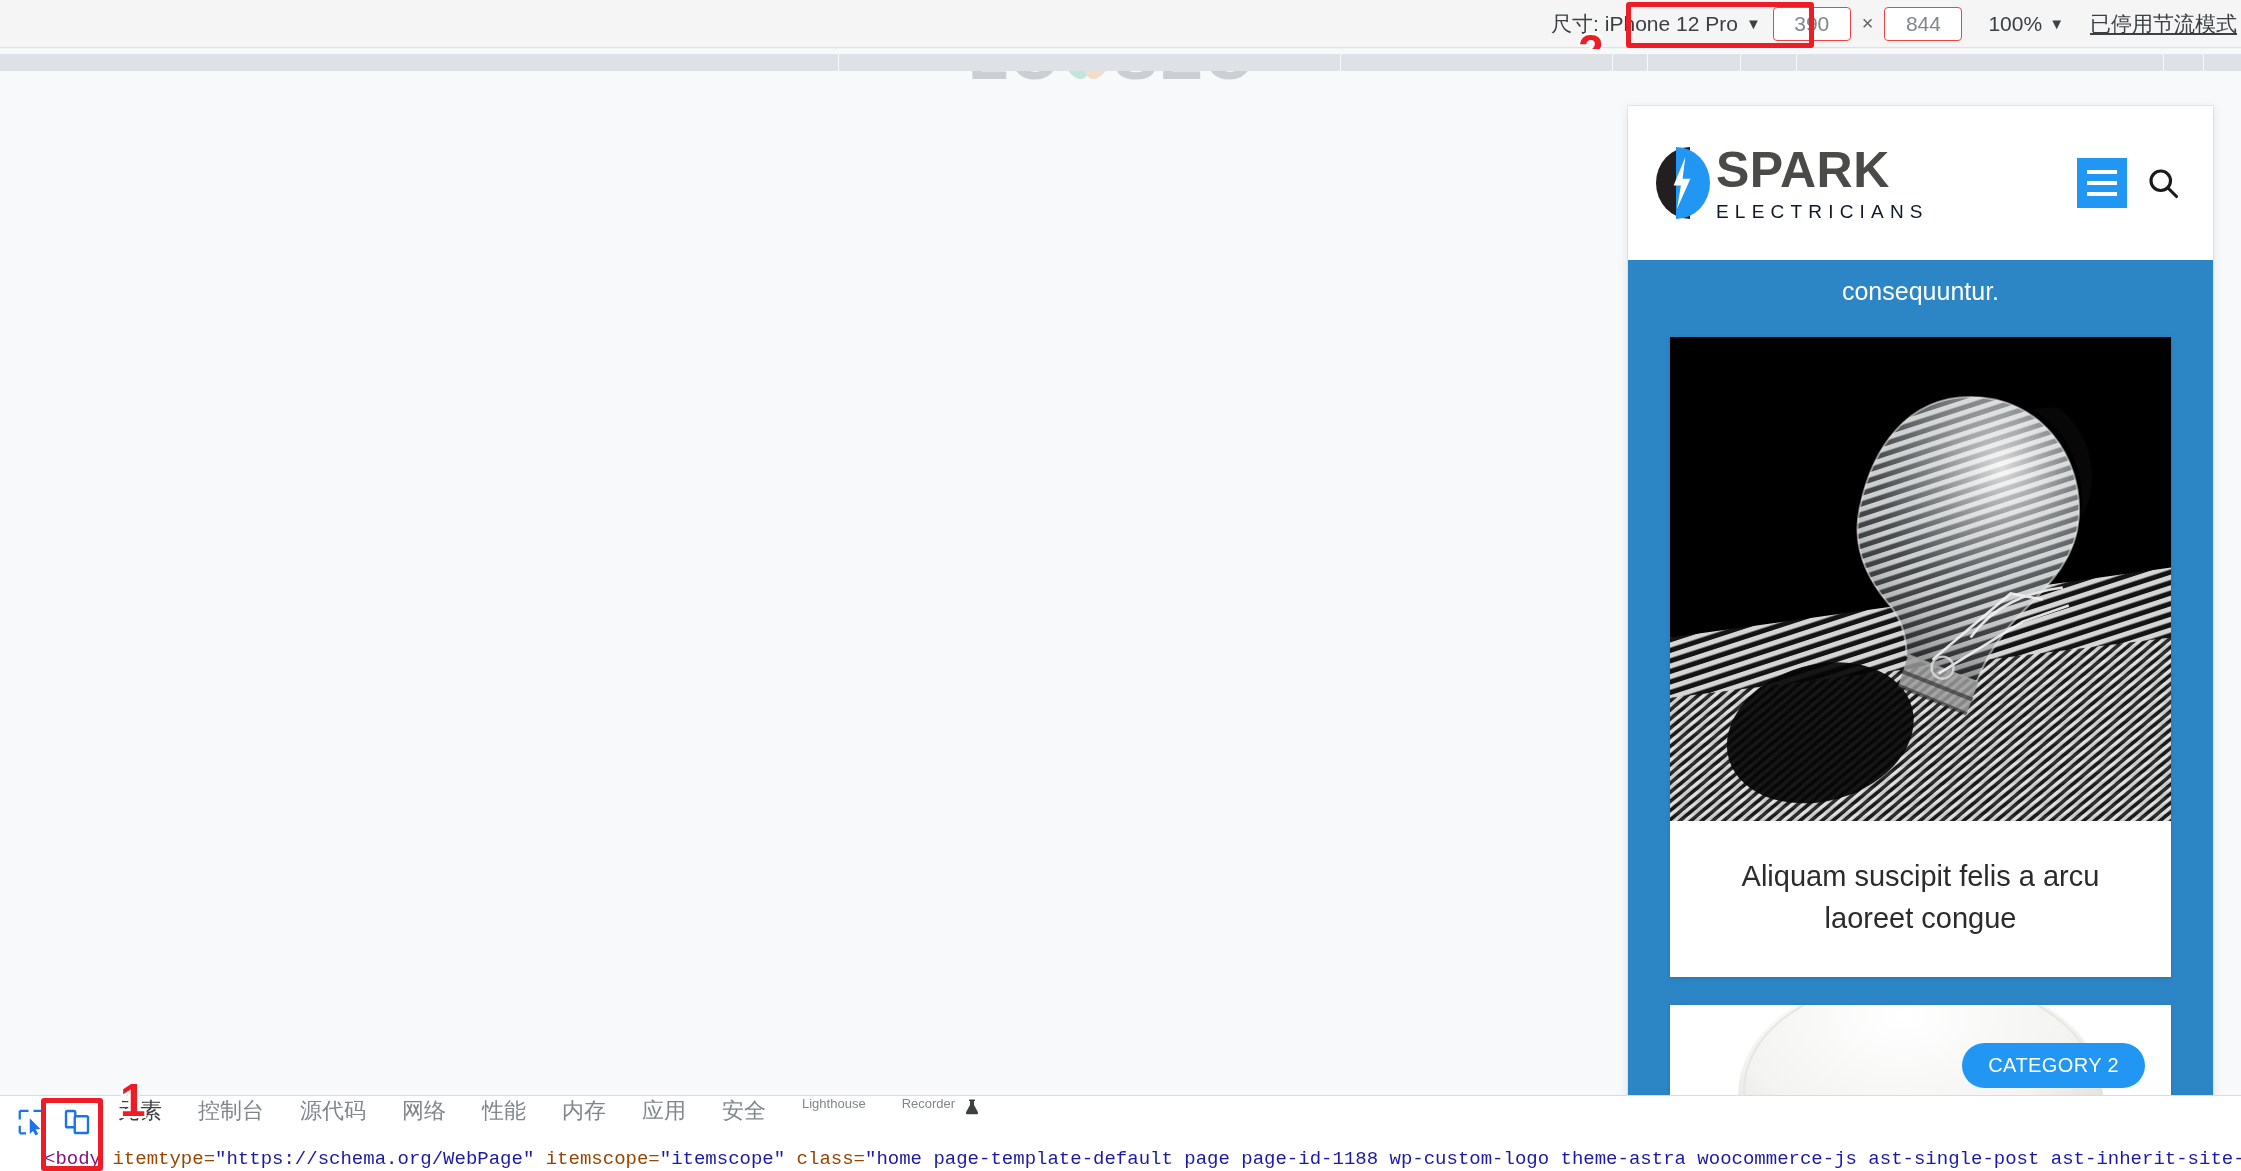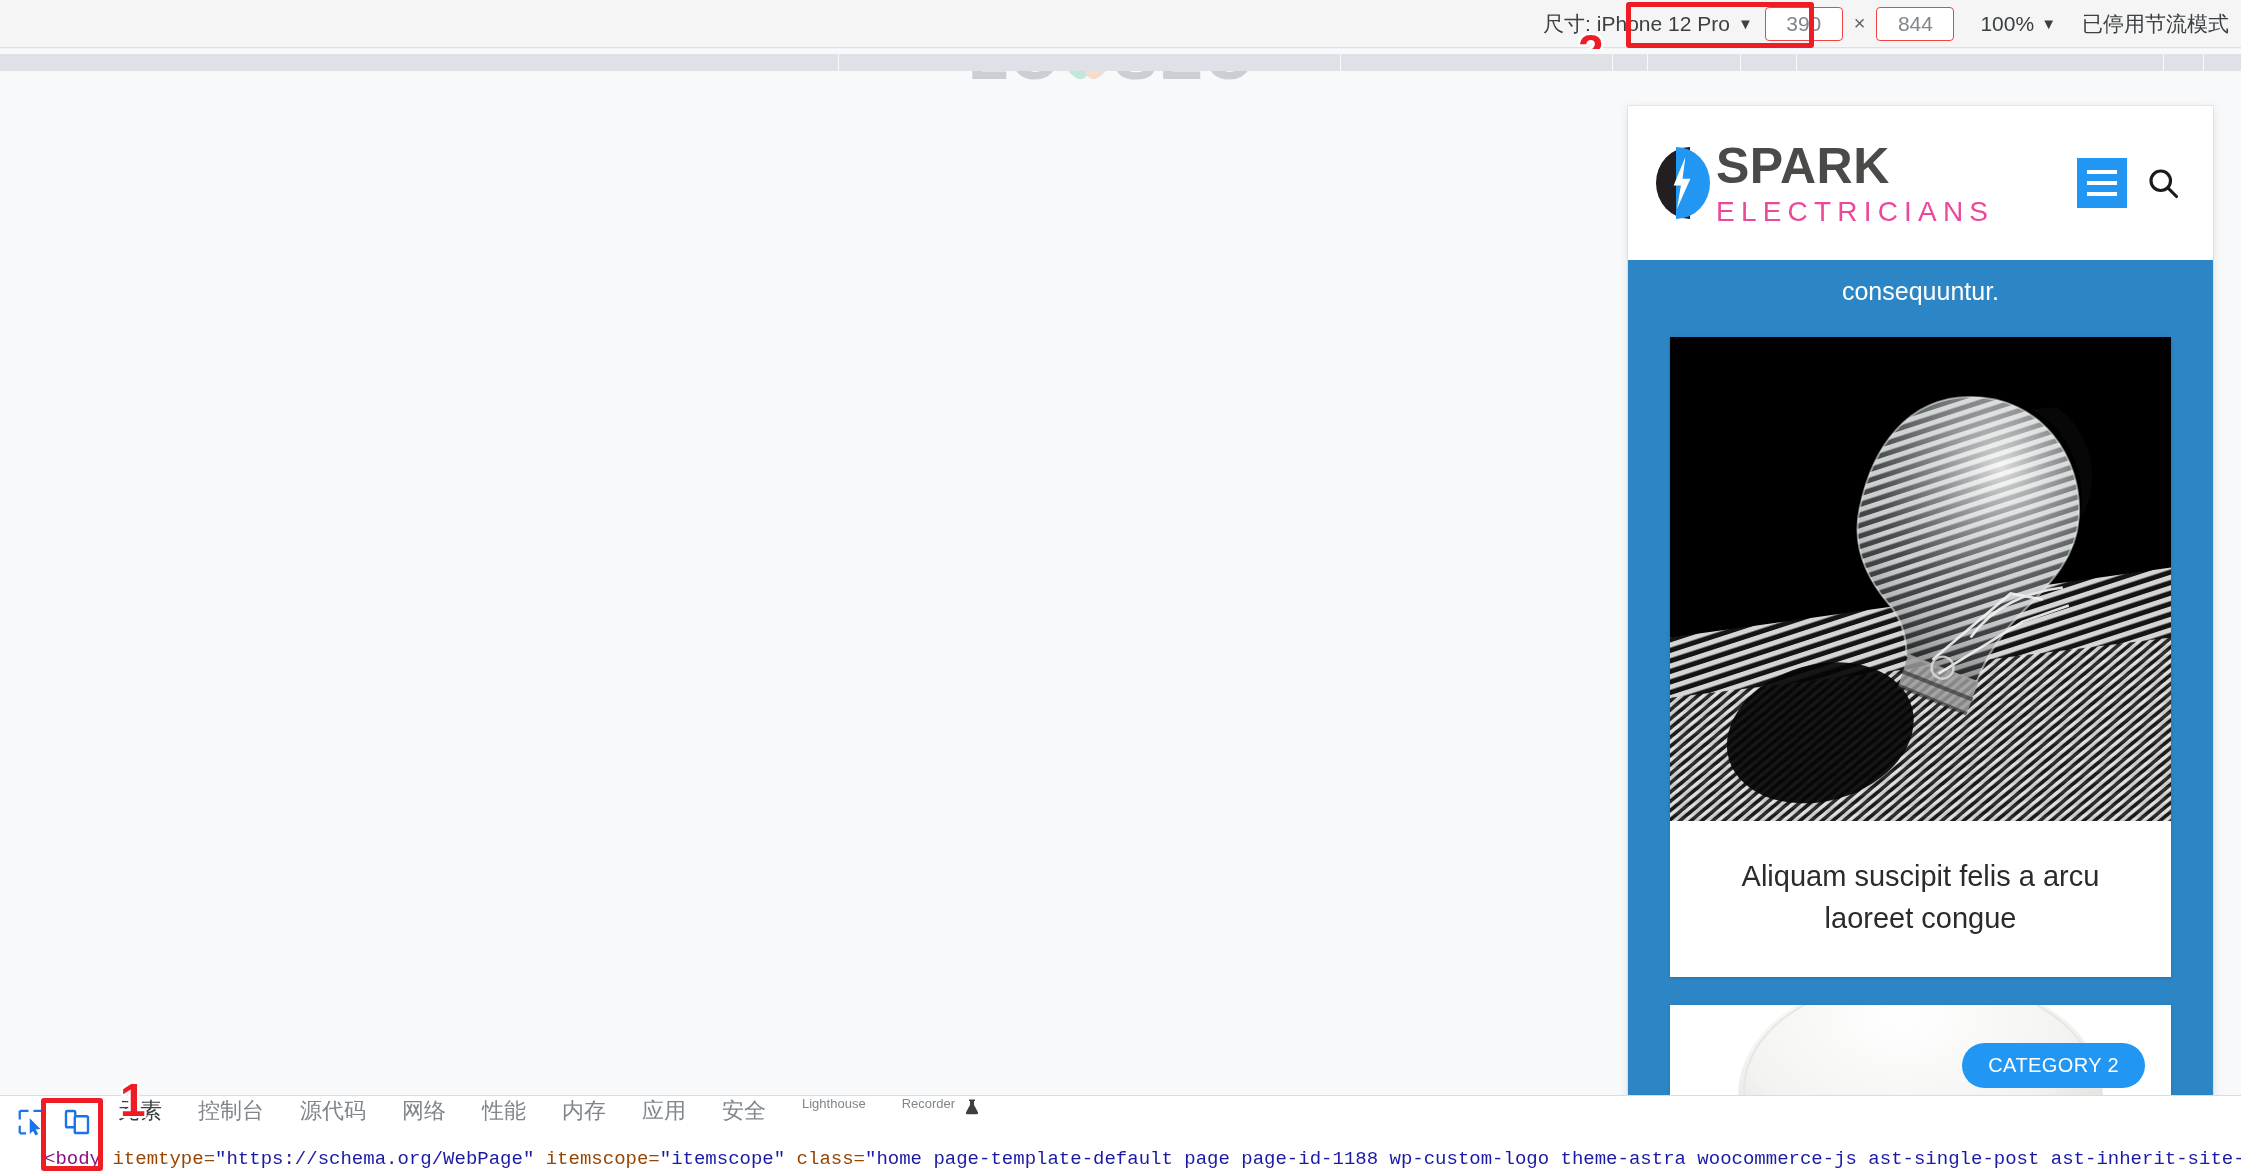--- a/index.html
+++ b/index.html
@@ -12,21 +12,21 @@
 
   
   #root { position: relative; width: 2241px; height: 1171px; background: #f1f3f4; }
 
   
   .device-toolbar {
     position: absolute; left: 0; top: 0; width: 2241px; height: 48px;
     background: #f5f5f5;
     border-bottom: 1px solid #e0e0e0;
     display: flex; align-items: center; justify-content: flex-end;
-    padding-right: 12px;
+    padding-right: 4px;
   }
   .dt-right { display: flex; align-items: center; height: 48px; gap: 0; }
 
   .device-select {
     display: flex; align-items: center; gap: 8px;
     height: 34px; padding: 0 12px;
     font-size: 21px; color: #3c4043;
     background: #f5f5f5;
     white-space: nowrap;
   }
@@ -47,20 +47,21 @@
     display: flex; align-items: center; gap: 7px;
     font-size: 21px; color: #3c4043;
     margin-left: 26px; white-space: nowrap;
   }
   .zoom-select .caret { font-size: 15px; line-height: 1; }
 
   .throttle-label {
     font-size: 21px; color: #3c4043;
     margin-left: 26px; white-space: nowrap;
     overflow: hidden;
+    text-decoration: underline;
   }
 
   
   .ann-box-2 {
     position: absolute; left: 1626px; top: 2px;
     width: 188px; height: 46px;
     border: 5px solid #ee1c25; border-radius: 3px;
     pointer-events: none;
   }
   .ann-num-2 {
@@ -144,21 +145,21 @@
     position: absolute; left: 12px; top: 10px; width: 28px; height: 52px;
     background: #ffffff;
     clip-path: polygon(62% 0%, 20% 55%, 46% 55%, 32% 100%, 80% 42%, 52% 42%);
   }
   .brand-text { display: flex; flex-direction: column; justify-content: center; margin-left: 4px; }
   .brand-name {
     font-size: 50px; font-weight: bold; color: #4a4a48;
     letter-spacing: 0.5px; line-height: 1; font-family: "Liberation Sans", sans-serif;
   }
   .brand-sub {
-    font-size: 28px; color: #ec4899; letter-spacing: 6.2px;
+    font-size: 19px; color: #0f172a; letter-spacing: 6.2px;
     margin-top: 7px; line-height: 1; font-family: "Liberation Sans", sans-serif;
   }
   .header-actions { display: flex; align-items: center; gap: 16px; }
   .burger-btn {
     width: 50px; height: 50px; background: #2196f3;
     display: flex; flex-direction: column; align-items: center; justify-content: center; gap: 7px;
     border: none; cursor: pointer;
   }
   .burger-btn span { display: block; width: 30px; height: 4px; background: #ffffff; }
   .search-btn {

